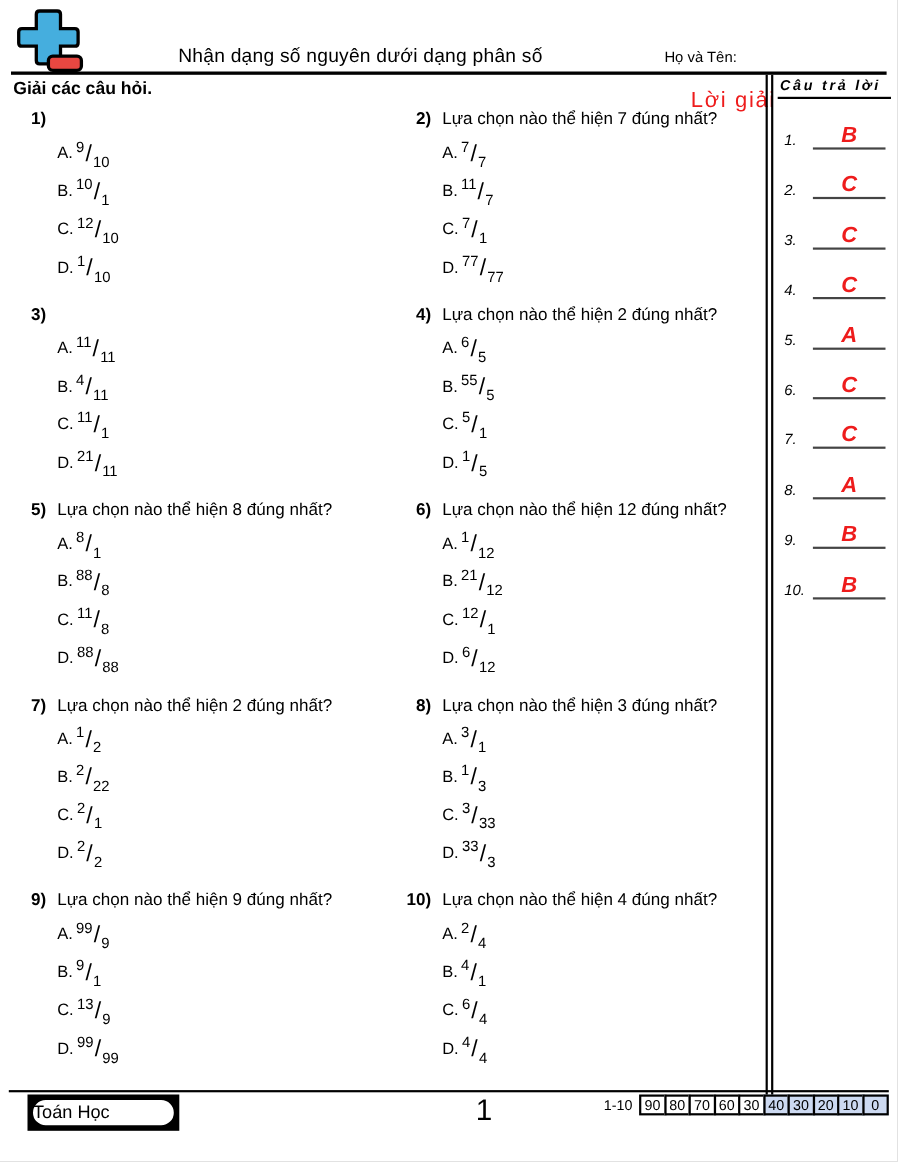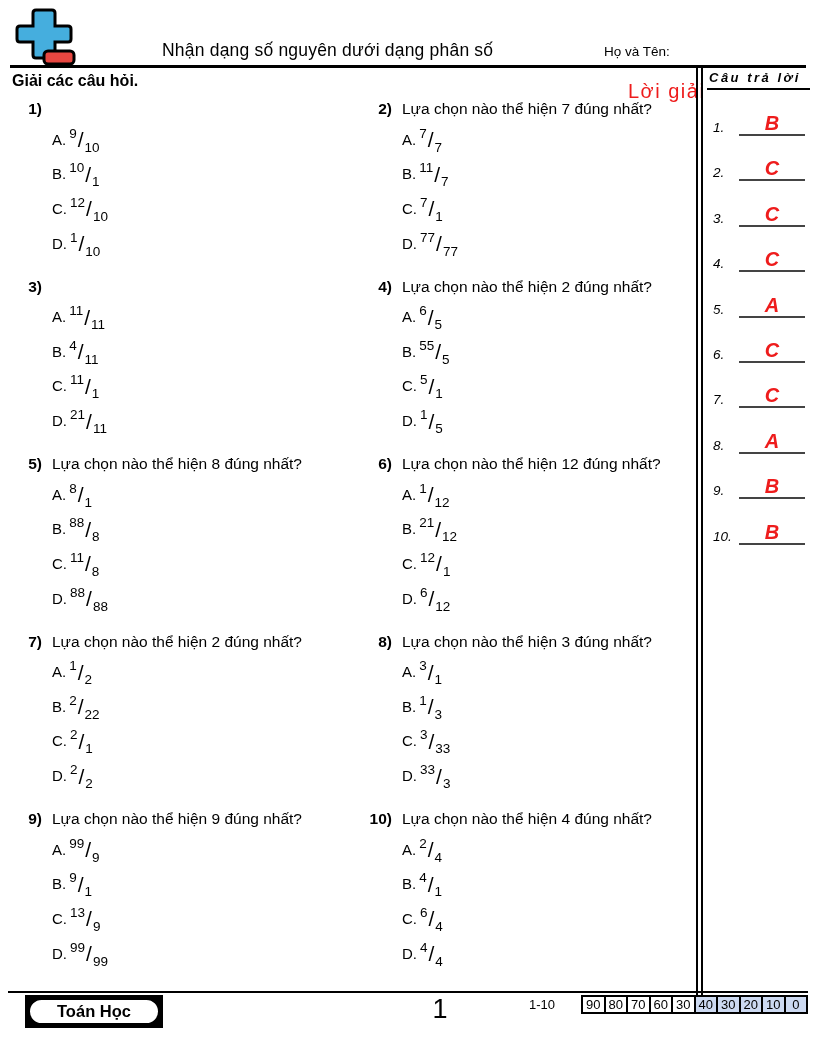--- a/index.html
+++ b/index.html
@@ -48,24 +48,24 @@
   .answer-item{position:absolute;left:6px;width:92px;display:flex;align-items:flex-end;}
   .a-num{font-size:13.5px;width:26px;flex:0 0 26px;padding-bottom:1px;}
   .a-line{flex:1;border-bottom:2px solid #444;text-align:center;}
   .a-val{font-size:20px;font-weight:bold;color:var(--answer-red);line-height:22px;}
 
   
   .footer-rule{position:absolute;left:8px;right:8px;top:991px;height:2px;background:#000;}
   .badge-box{position:absolute;left:25px;top:995px;width:138px;height:33px;background:#000;
     display:flex;align-items:center;justify-content:center;}
   .badge-pill{width:calc(100% - 6px);height:27px;background:#fff;border:2px solid #000;
-    border-radius:14px;font-size:16.5px;font-weight:bold;text-align:center;line-height:23px;}
+    border-radius:14px;font-size:16.5px;font-weight:normal;text-align:left;line-height:23px;}
   .website{position:absolute;left:173px;top:1056px;font-size:13.5px;}
   .page-num{position:absolute;left:400px;top:994px;width:80px;text-align:center;font-size:27px;}
-  .score-strip{position:absolute;right:8px;top:995px;display:flex;align-items:center;gap:20px;}
+  .score-strip{position:absolute;right:8px;top:995px;display:flex;align-items:center;}
   .score-label{font-size:13px;margin-right:8px;}
   .score-cell{width:24.5px;height:19px;border:2px solid #000;margin-left:-2px;
     font-size:13px;line-height:15px;text-align:center;background:#fff;}
   .score-cell.hl{background:var(--score-hl);}
 </style>
 </head>
 <body>
 
 <div class="page">
 

